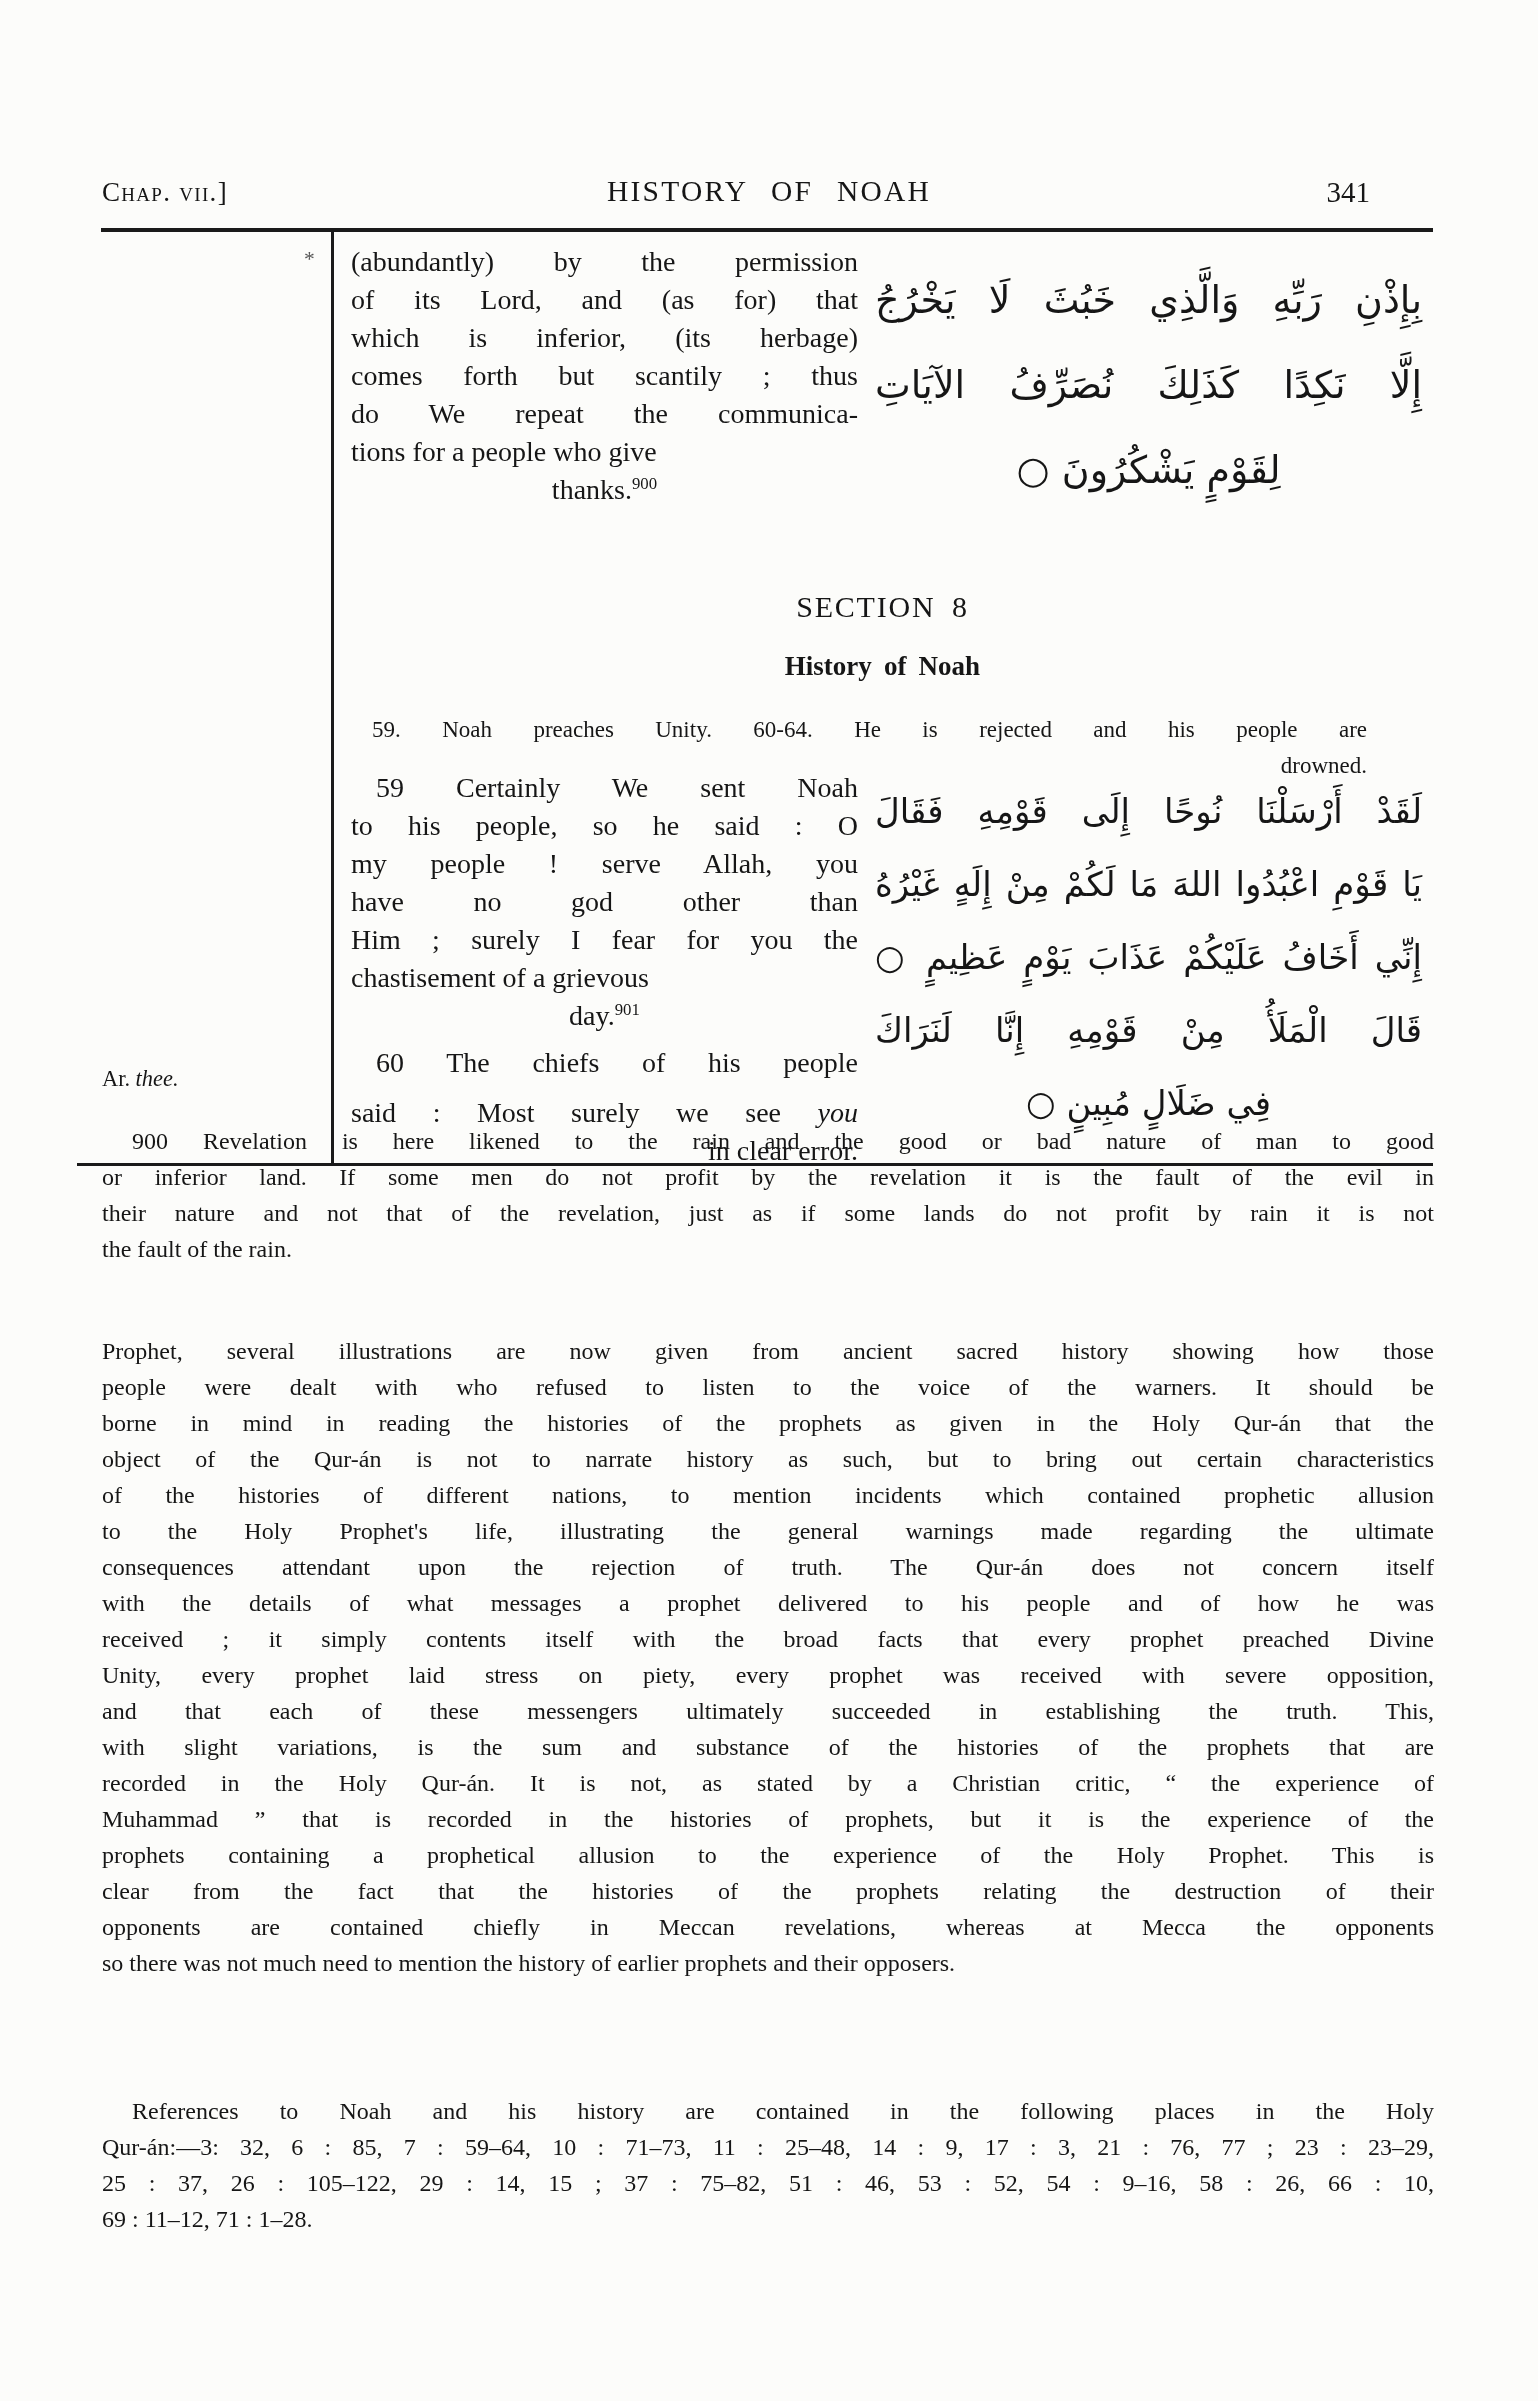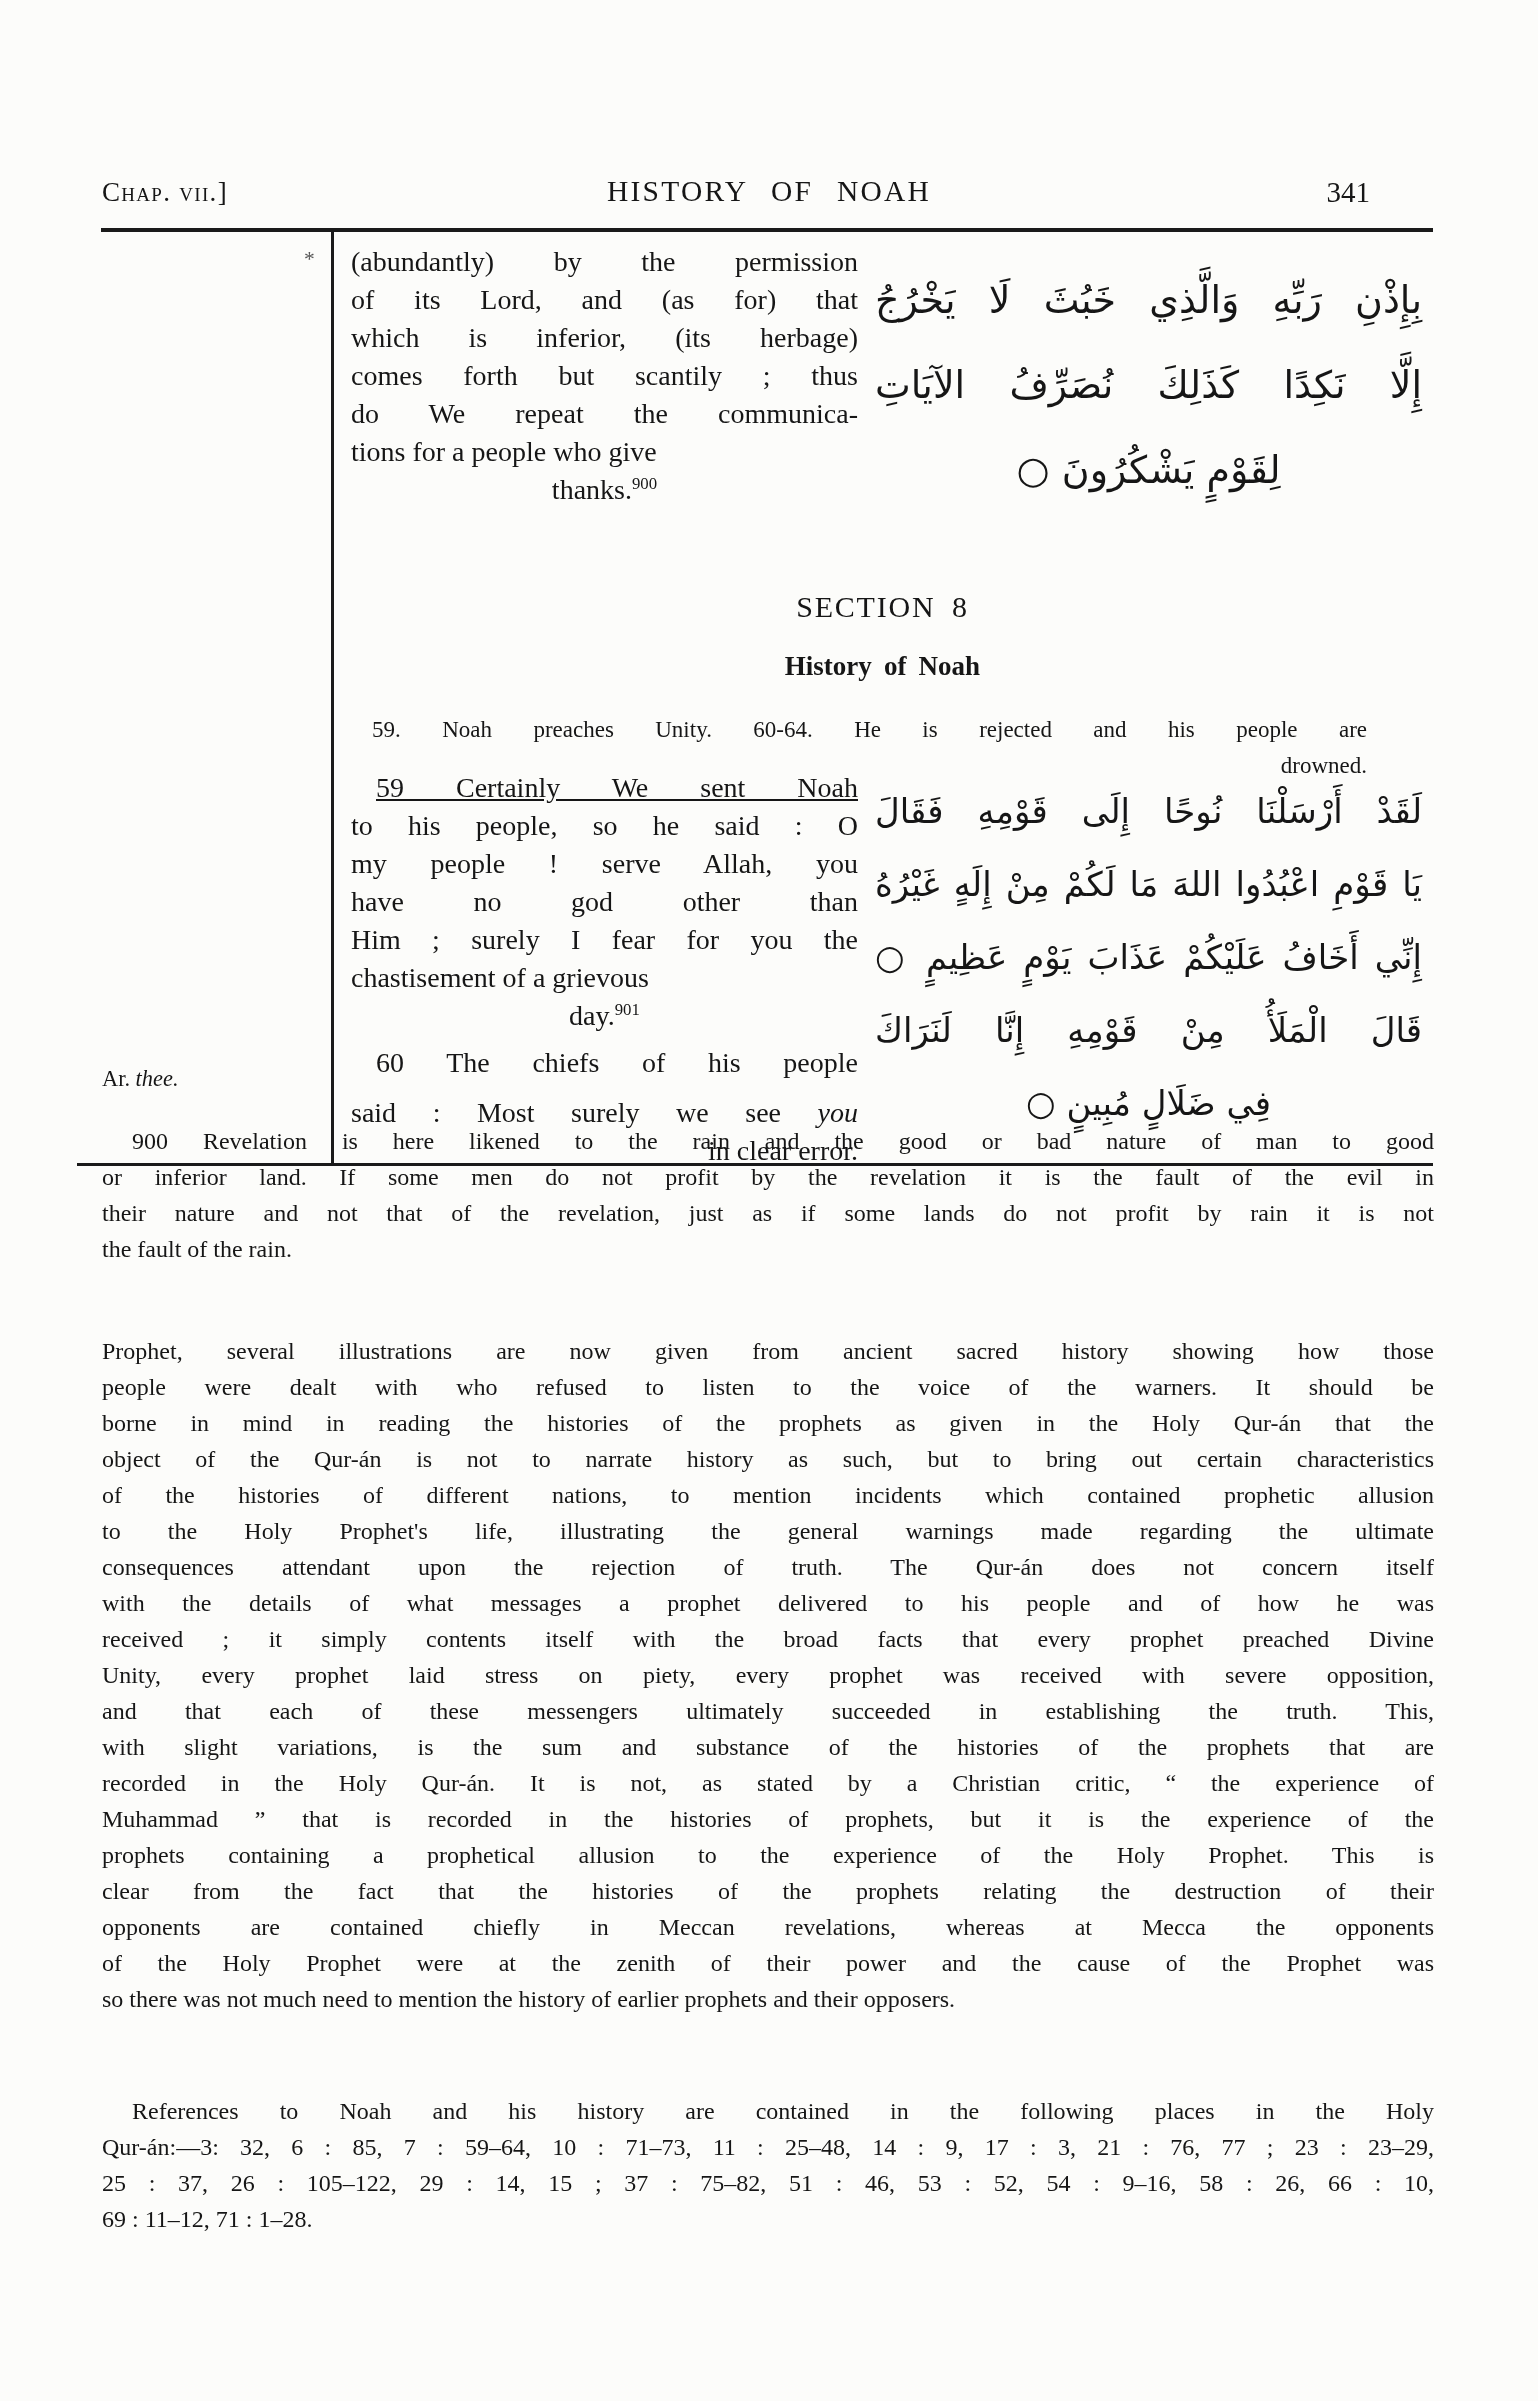--- a/index.html
+++ b/index.html
@@ -11,21 +11,21 @@
     font-family:"Liberation Serif", serif;
     overflow:hidden;
   }
   .abs { position:absolute; }
   .rule { background:#1a1a1a; }
 
   
   .tline { text-align:justify; text-align-last:justify; }
   .tline-last { text-align-last:left; }
   .indent-first .tline-first { text-indent:30px; }
-  .indent-sm .tline-first { text-indent:25px;text-decoration:underline; }
+  .indent-sm .tline-first { text-indent:25px; }
 
   .eng { font-size:28px; line-height:38px; width:507px; }
   .eng .manual-line { text-align:center; }
   .jline { text-align:justify; text-align-last:justify;margin-top:12px; }
   .lline { text-align:right; }
 
   sup { font-size:0.6em; vertical-align:super; line-height:0; }
 
   .arabic {
     direction:rtl;
@@ -147,21 +147,20 @@
       <div class="tline">with the details of what messages a prophet delivered to his people and of how he was</div>
       <div class="tline">received ; it simply contents itself with the broad facts that every prophet preached Divine</div>
       <div class="tline">Unity, every prophet laid stress on piety, every prophet was received with severe opposition,</div>
       <div class="tline">and that each of these messengers ultimately succeeded in establishing the truth.  This,</div>
       <div class="tline">with slight variations, is the sum and substance of the histories of the prophets that are</div>
       <div class="tline">recorded in the Holy Qur-án.  It is not, as stated by a Christian critic, “ the experience of</div>
       <div class="tline">Muhammad ” that is recorded in the histories of prophets, but it is the experience of the</div>
       <div class="tline">prophets containing a prophetical allusion to the experience of the Holy Prophet.  This is</div>
       <div class="tline">clear from the fact that the histories of the prophets relating the destruction of their</div>
       <div class="tline">opponents are contained chiefly in Meccan revelations, whereas at Mecca the opponents</div>
-      <div class="tline">of the Holy Prophet were at the zenith of their power and the cause of the Prophet was</div>
       <div class="tline tline-last">so there was not much need to mention the history of earlier prophets and their opposers.</div>
     </div>
 </div>
 
 <div class="abs fnp indent-first" style="top:2093px;">
   <div>
       <div class="tline tline-first">References to Noah and his history are contained in the following places in the Holy</div>
       <div class="tline">Qur-án:—3: 32, 6 : 85, 7 : 59–64, 10 : 71–73, 11 : 25–48, 14 : 9, 17 : 3, 21 : 76, 77 ; 23 : 23–29,</div>
       <div class="tline">25 : 37,  26 : 105–122,  29 : 14, 15 ;  37 : 75–82,  51 : 46,  53 : 52,  54 : 9–16,  58 : 26,  66 : 10,</div>
       <div class="tline tline-last">69 : 11–12, 71 : 1–28.</div>

